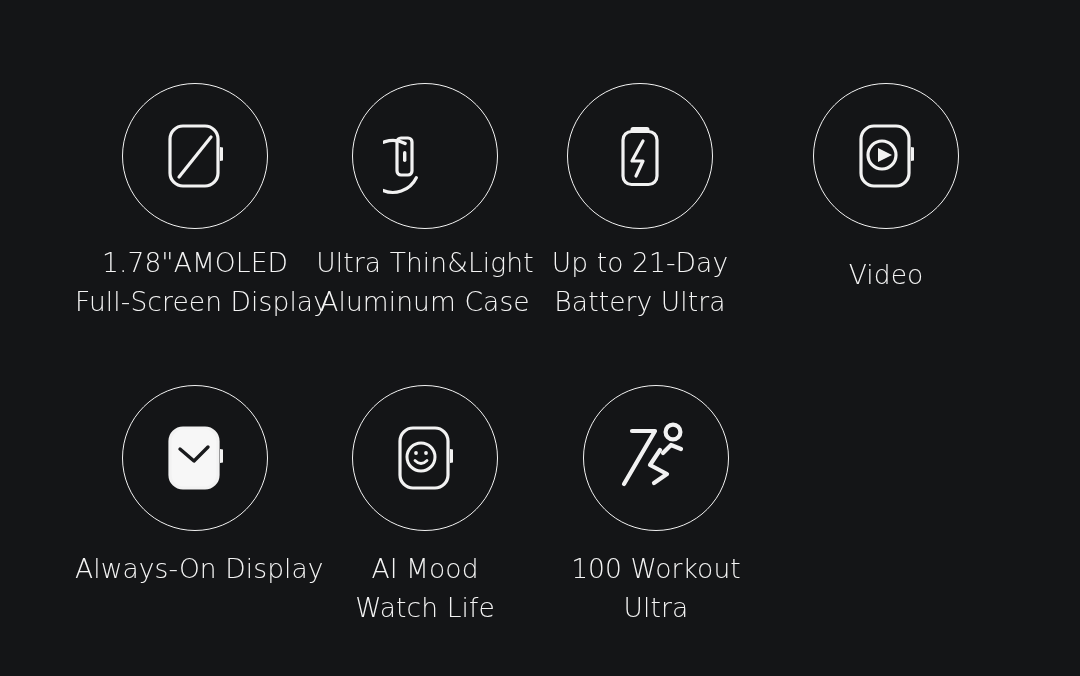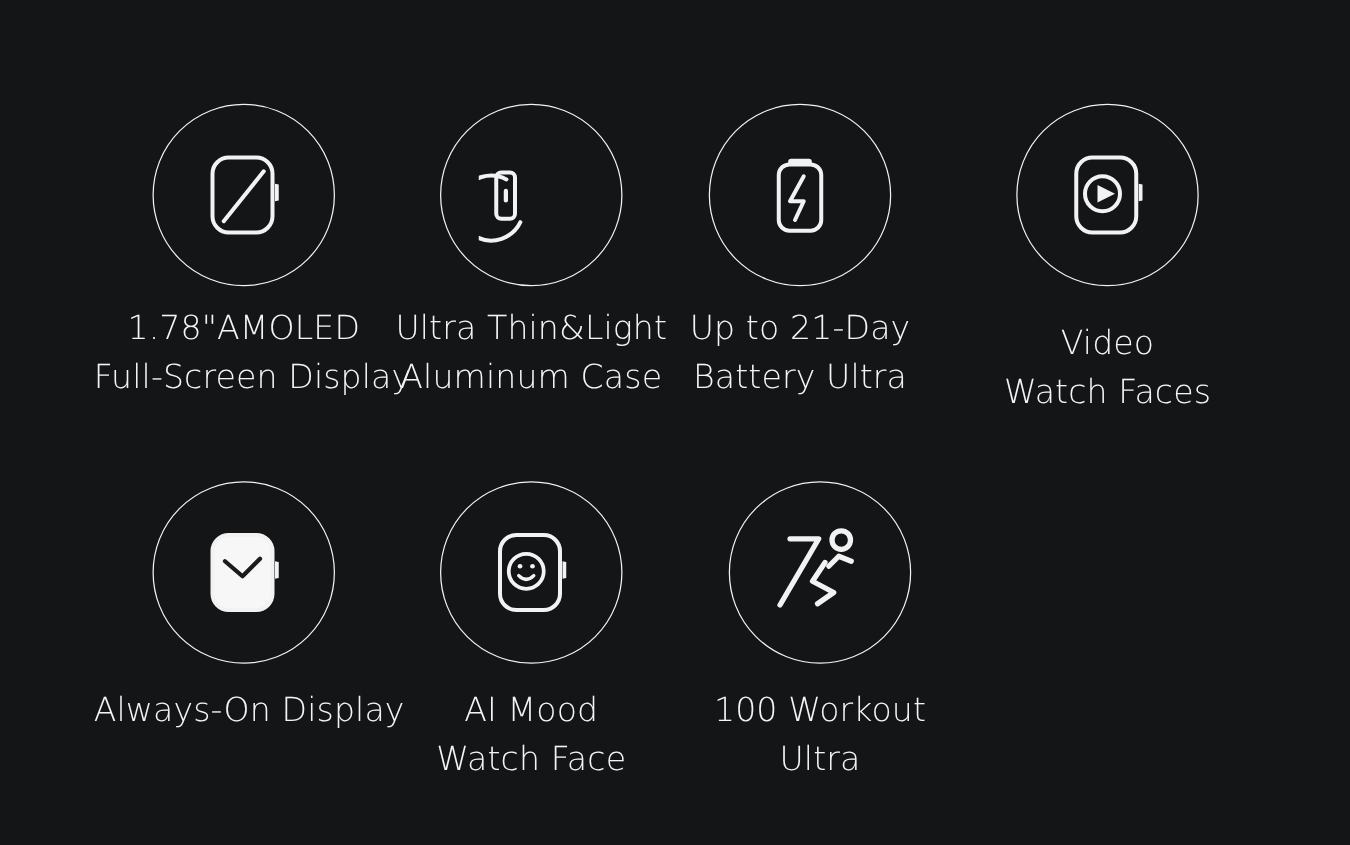--- a/index.html
+++ b/index.html
@@ -133,21 +133,20 @@
         <svg width="84" height="84" viewBox="0 0 84 84" fill="none">
           <rect x="17" y="12" width="48" height="60" rx="13" ry="13" stroke="#f2f2f2" stroke-width="3.2" fill="none"></rect>
           <path d="M67 33 L70 33.6 L70 46.4 L67 47 Z" fill="#f2f2f2"></path>
           <circle cx="38" cy="41" r="14" stroke="#f2f2f2" stroke-width="3.2" fill="none"></circle>
           <path d="M34 34 L48 41 L34 48 Z" fill="#f2f2f2"></path>
         </svg>
       </span>
     </div>
     <div class="caption">
       <span class="line">Video</span>
-      <span class="line">Watch Faces</span>
     </div>
   </div>
 
   <div class="feature f4">
     <div class="circle-wrap">
       <span>
         <svg width="84" height="84" viewBox="0 0 84 84" fill="none">
           <rect x="17" y="12" width="48" height="60" rx="13" ry="13" stroke="#f2f2f2" stroke-width="3.2" fill="#f7f7f7"></rect>
           <path d="M67 33 L70 33.6 L70 46.4 L67 47 Z" fill="#f2f2f2"></path>
           <path d="M27 33 L41 45 L55 31" stroke="#1a1b1d" stroke-width="3.4" fill="none" stroke-linecap="round" stroke-linejoin="round"></path>
@@ -168,21 +167,21 @@
           <path d="M67 33 L70 33.6 L70 46.4 L67 47 Z" fill="#f2f2f2"></path>
           <circle cx="38" cy="41" r="14" stroke="#f2f2f2" stroke-width="3" fill="none"></circle>
           <circle cx="33" cy="37" r="1.9" fill="#f2f2f2"></circle>
           <circle cx="43" cy="37" r="1.9" fill="#f2f2f2"></circle>
           <path d="M32 44.5 Q38 50.5 44 44.5" stroke="#f2f2f2" stroke-width="2.8" fill="none" stroke-linecap="round"></path>
         </svg>
       </span>
     </div>
     <div class="caption">
       <span class="line">AI Mood</span>
-      <span class="line">Watch Face</span>
+      <span class="line">Watch Life</span>
     </div>
   </div>
 
   <div class="feature f6">
     <div class="circle-wrap">
       <span>
         <svg width="92" height="92" viewBox="0 0 92 92" fill="none" stroke="#f2f2f2" stroke-width="4.2" stroke-linecap="round" stroke-linejoin="round">
           <circle cx="63" cy="20" r="7.4"></circle>
           <path d="M22 19 L45 19 L14 72"></path>
           <path d="M50 38 L40 53 L57 62 L44 71"></path>

